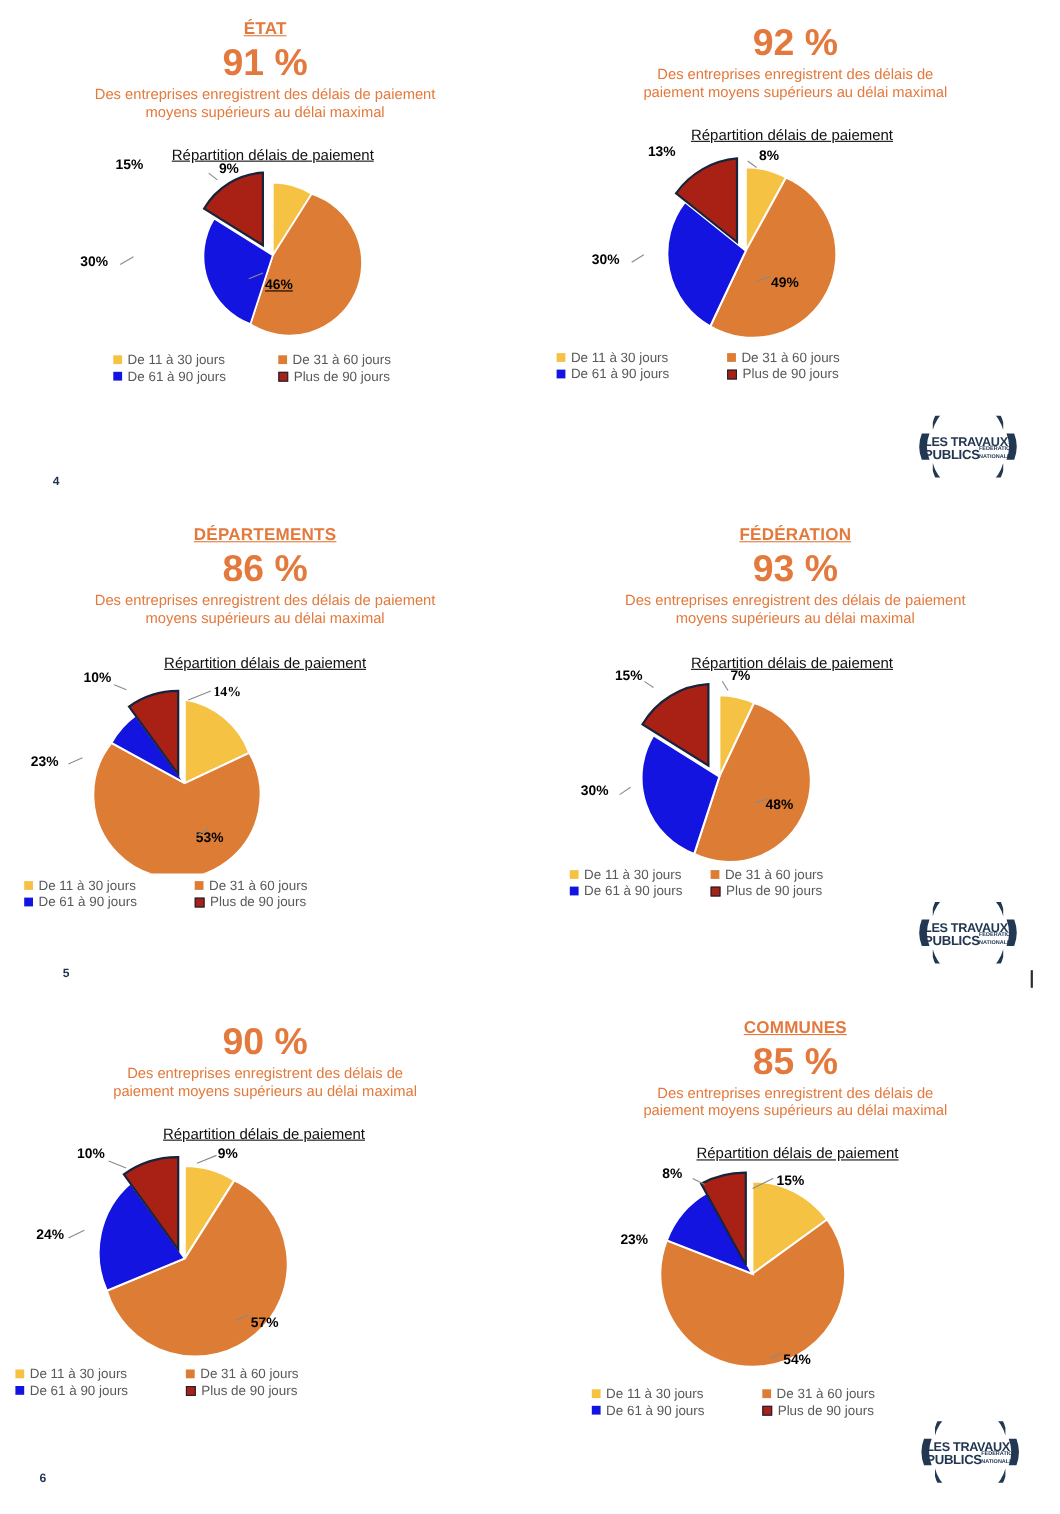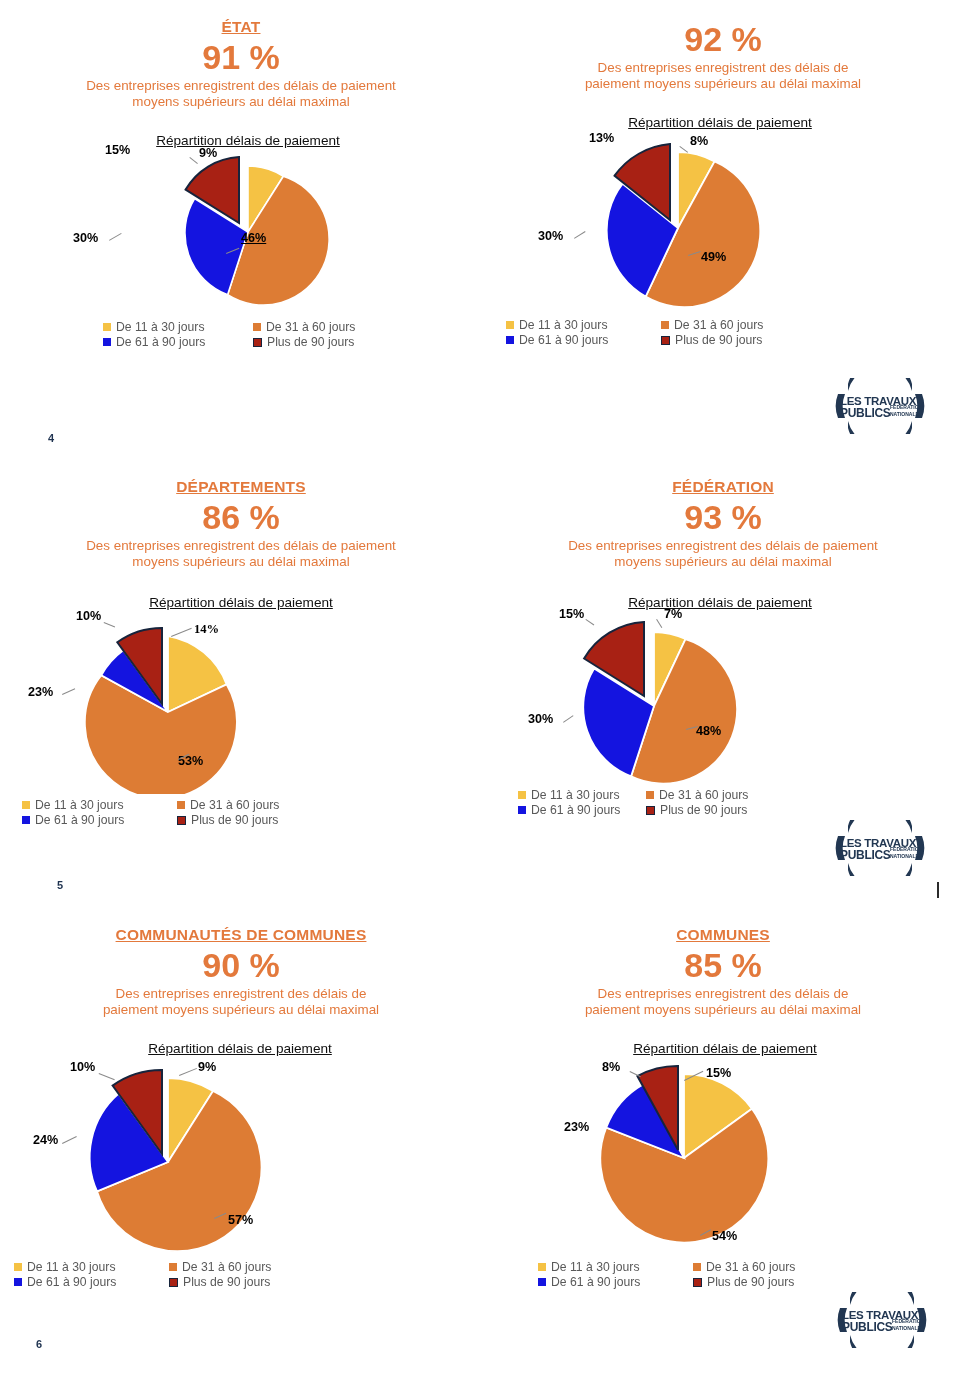--- a/index.html
+++ b/index.html
@@ -119,21 +119,21 @@
               <path d="M 66 66 L 101.38 10.26 A 66 66 0 1 1 45.61 128.7 Z" fill="#DD7C34" stroke="#ffffff" stroke-width="1.6"></path>
 
               <path d="M 66 66 L 45.61 128.7 A 66 66 0 0 1 12.6 32.6 Z" fill="#1414E0" stroke="#ffffff" stroke-width="1.6"></path>
             </g>
 
             <g transform="translate(95,5)">
               <path d="M 66 66 L 12.6 32.6 A 66 66 0 0 1 66 0 Z" fill="#A82114" stroke="#17243c" stroke-width="2"></path>
             </g>
           </svg>
           <div class="pie-label" style="left:121px;top:-6px;">9%</div>
-          <div class="pie-label" style="left:163px;top:79px;text-decoration:underline;">46%</div>
+          <div class="pie-label" style="left:163px;top:100px;text-decoration:underline;">46%</div>
           <div class="pie-label" style="left:-5px;top:79px;">30%</div>
           <div class="pie-label" style="left:27px;top:-9px;">15%</div>
           <div class="leader" style="left:148px;top:101px;width:14px;transform:rotate(-22deg);"></div>
           <div class="leader" style="left:31px;top:88px;width:14px;transform:rotate(-30deg);"></div>
           <div class="leader" style="left:112px;top:5px;width:10px;transform:rotate(38deg);"></div>
         </div>
 
         <div class="legend" style="width:290px;margin-top:8px;">
           <div class="li">
               <span class="sw" style="background:#F5C244;"></span>
@@ -345,21 +345,20 @@
       <text x="58" y="31" font-family="Liberation Sans, sans-serif" font-size="5" font-weight="bold" fill="#223752">FÉDÉRATION</text>
       <text x="58" y="38" font-family="Liberation Sans, sans-serif" font-size="5" font-weight="bold" fill="#223752">NATIONALE</text>
     </svg>
   </div>
   <div class="pageno" style="left:57px;top:879px;">5</div>
   <div class="stray-mark" style="left:937px;top:882px;"></div>
 
   <div class="section" style="top:926px;">
 
     <div class="panel left">
-      <div class="sect-title">COMMUNAUTÉS DE COMMUNES</div>
       <div class="big-pct">90 %</div>
       <div class="sub-line narrow">Des entreprises enregistrent des délais de</div>
       <div class="sub-line narrow">paiement moyens supérieurs au délai maximal</div>
 
       <div class="chart-block" style="margin-top:22px;">
         <div class="chart-title" style="margin-left:-16px;">Répartition délais de paiement</div>
         <div class="pie-area" style="width:330px;height:196px;margin-left:28px;">
           <svg class="pie-svg" width="330" height="196" viewBox="0 0 330 196" style="margin:0;">
             <g transform="translate(42,18)">
 

